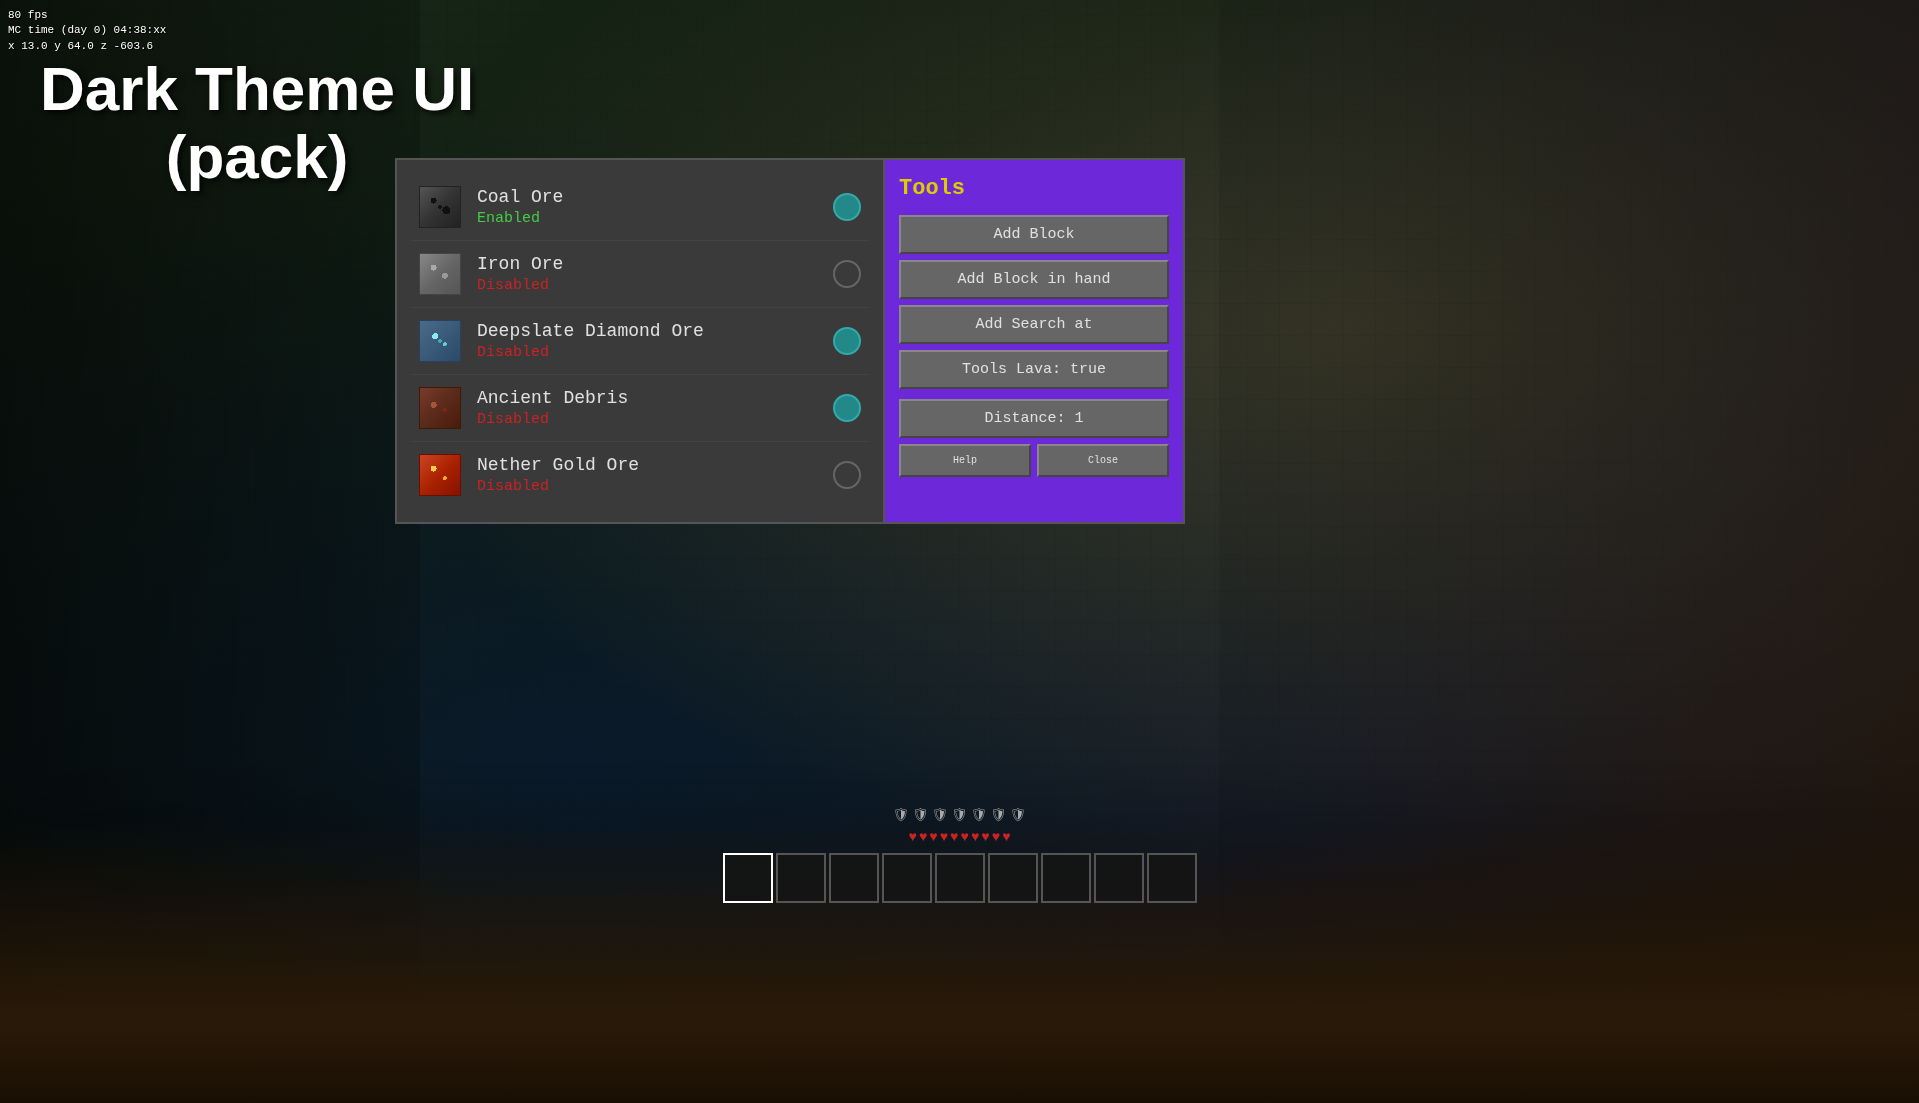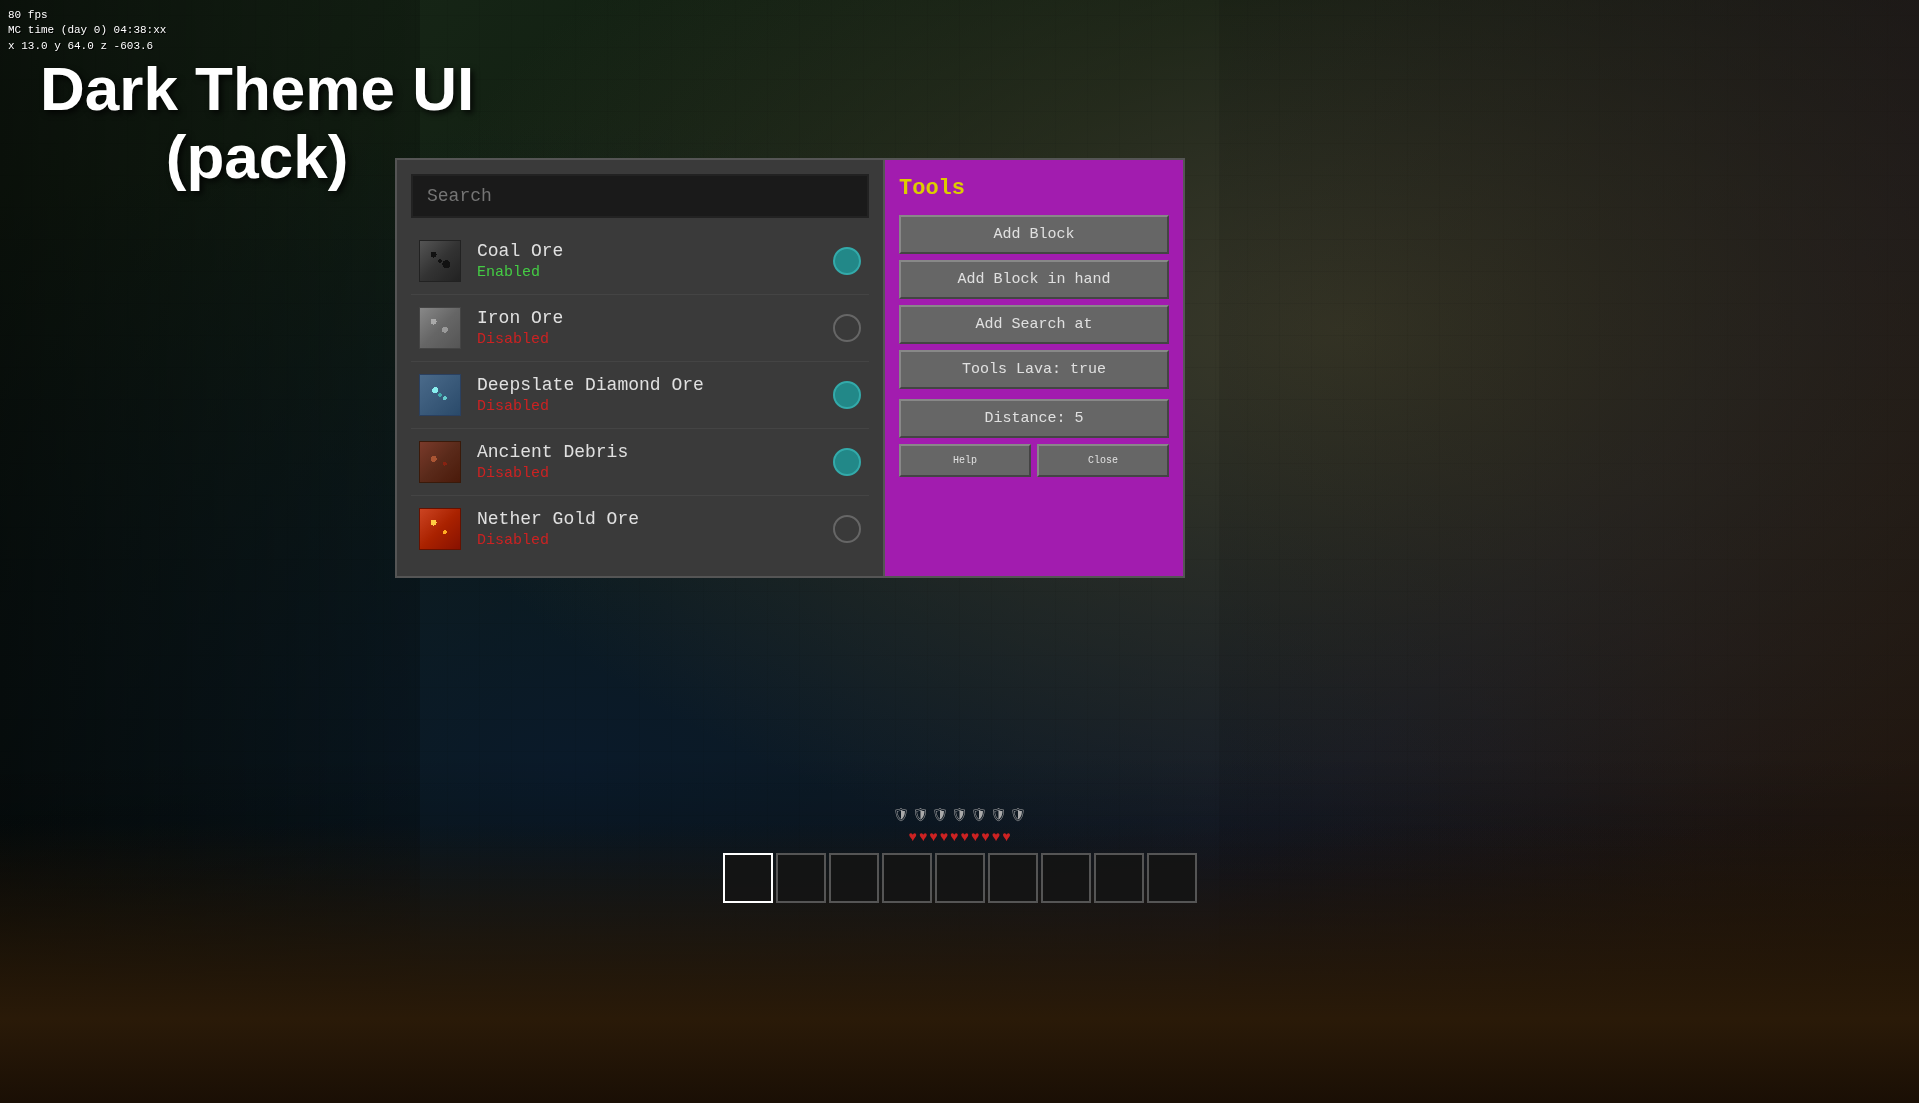--- a/index.html
+++ b/index.html
@@ -242,21 +242,21 @@
     }
 
     .toggle-off {
       background: transparent;
       border-color: #666;
     }
 
     
     .tools-panel {
       width: 300px;
-      background: #a21caf;
+      background: #6d28d9;
       border: 2px solid #555;
       border-left: none;
       padding: 16px 14px;
     }
 
     .tools-title {
       color: #ddcc00;
       font-size: 22px;
       font-family: 'Courier New', monospace;
       font-weight: bold;
@@ -331,21 +331,20 @@
 </div>
 
 <div class="title-text">
   <div>Dark Theme UI</div>
   <div>(pack)</div>
 </div>
 
 <div class="main-panel">
 
   <div class="block-list-panel">
-    <input class="search-box" type="text" placeholder="Search" style="">
 
     
     <div class="block-item">
       <div class="block-icon block-coal"></div>
       <div class="block-info">
         <div class="block-name">Coal Ore</div>
         <div class="block-status-enabled">Enabled</div>
       </div>
       <div class="toggle-circle toggle-on"></div>
     </div>
@@ -393,21 +392,21 @@
   </div>
 
   <div class="tools-panel">
     <div class="tools-title">Tools</div>
 
     <button class="tool-button">Add Block</button>
     <button class="tool-button">Add Block in hand</button>
     <button class="tool-button">Add Search at</button>
     <button class="tool-button">Tools Lava: true</button>
 
-    <button class="tool-button tool-button-spacer">Distance: 5</button>
+    <button class="tool-button tool-button-spacer">Distance: 1</button>
 
     <div class="tool-button-row">
       <button class="tool-button-half">Help</button>
       <button class="tool-button-half">Close</button>
     </div>
   </div>
 
 </div>
 
 <div class="terrain-bottom"></div>

